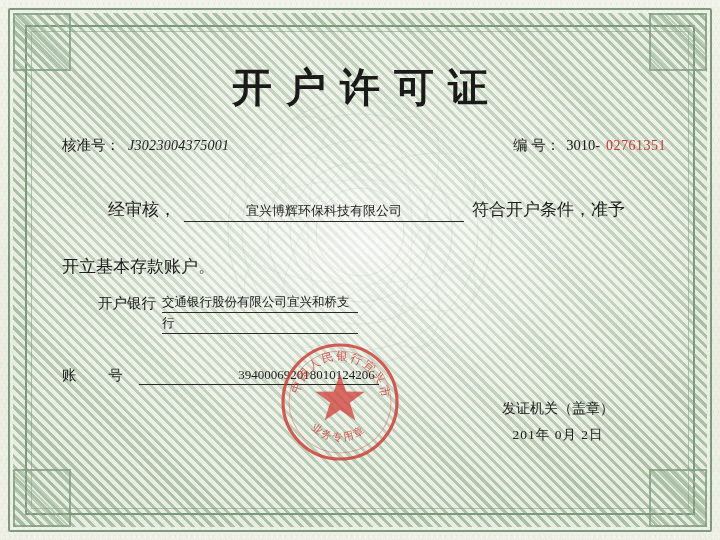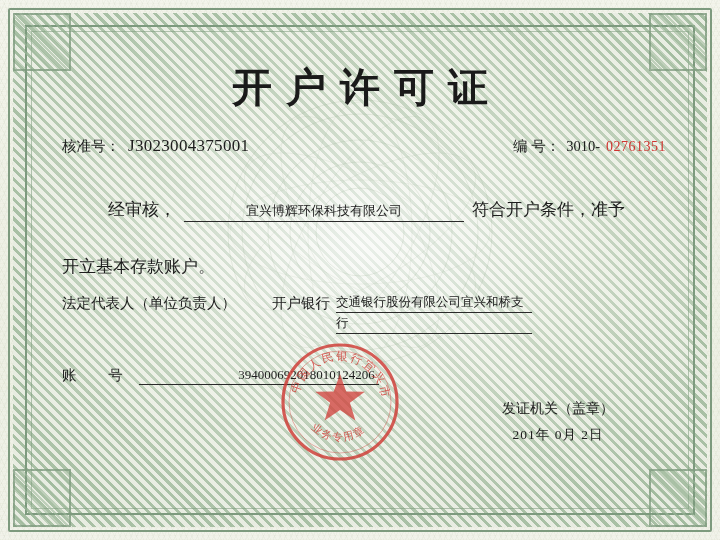--- a/index.html
+++ b/index.html
@@ -137,21 +137,21 @@
     top: 92px;
     display: flex;
     justify-content: space-between;
     align-items: flex-end;
   }
   .approval {
     display: flex;
     align-items: baseline;
     gap: 8px;
   }
-  .approval .val { font-size: 17px; letter-spacing: .3px; }
+  .approval .val { font-size: 14px; letter-spacing: .3px; font-style: italic; }
   .serial {
     display: flex;
     align-items: baseline;
     gap: 6px;
     font-size: 14.5px;
   }
   .serial .red {
     color: #d0332f;
     font-size: 14px;
     letter-spacing: .5px;
@@ -334,21 +334,20 @@
       <div class="para-line1">
         <span class="lead">经审核，</span>
         <span class="company">宜兴博辉环保科技有限公司</span>
         <span>符合开户条件，准予</span>
       </div>
       <div class="para-line2">开立基本存款账户。</div>
     </div>
 
     <div class="row-rep">
       <div class="rep-left">
-        <span class="lbl">法定代表人（单位负责人）</span>
       </div>
       <div class="rep-right">
         <span class="lbl">开户银行</span>
         <span class="bank-lines">
           <span class="bank-l1" style="display:block;">交通银行股份有限公司宜兴和桥支</span>
           <span class="bank-l2" style="display:block;">行</span>
         </span>
       </div>
     </div>
 

